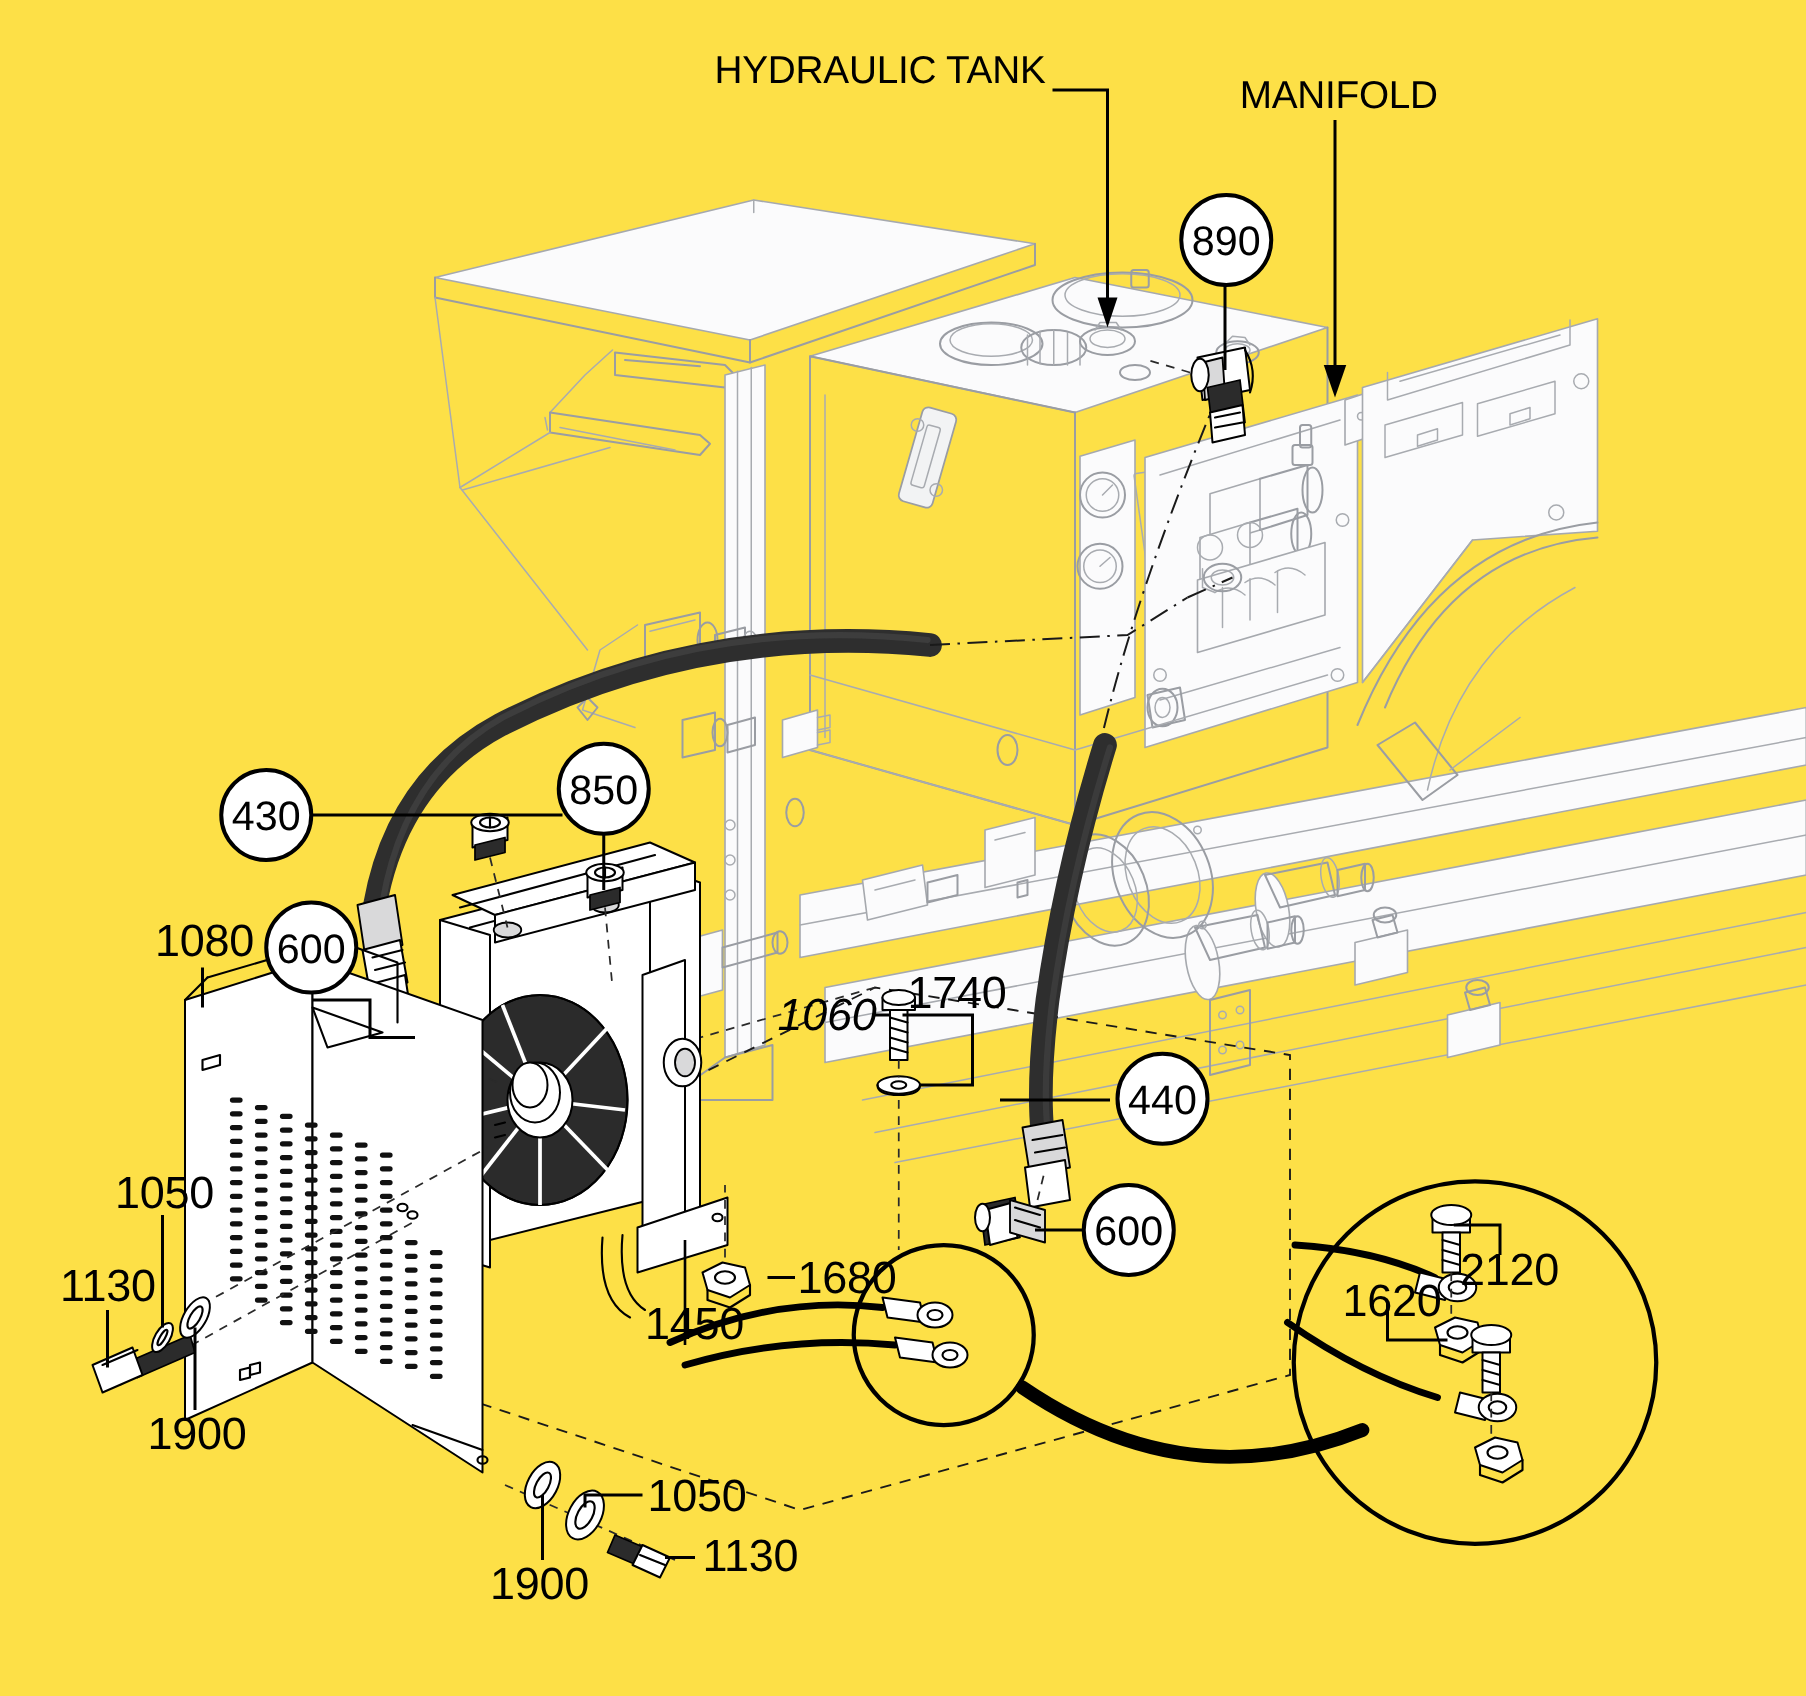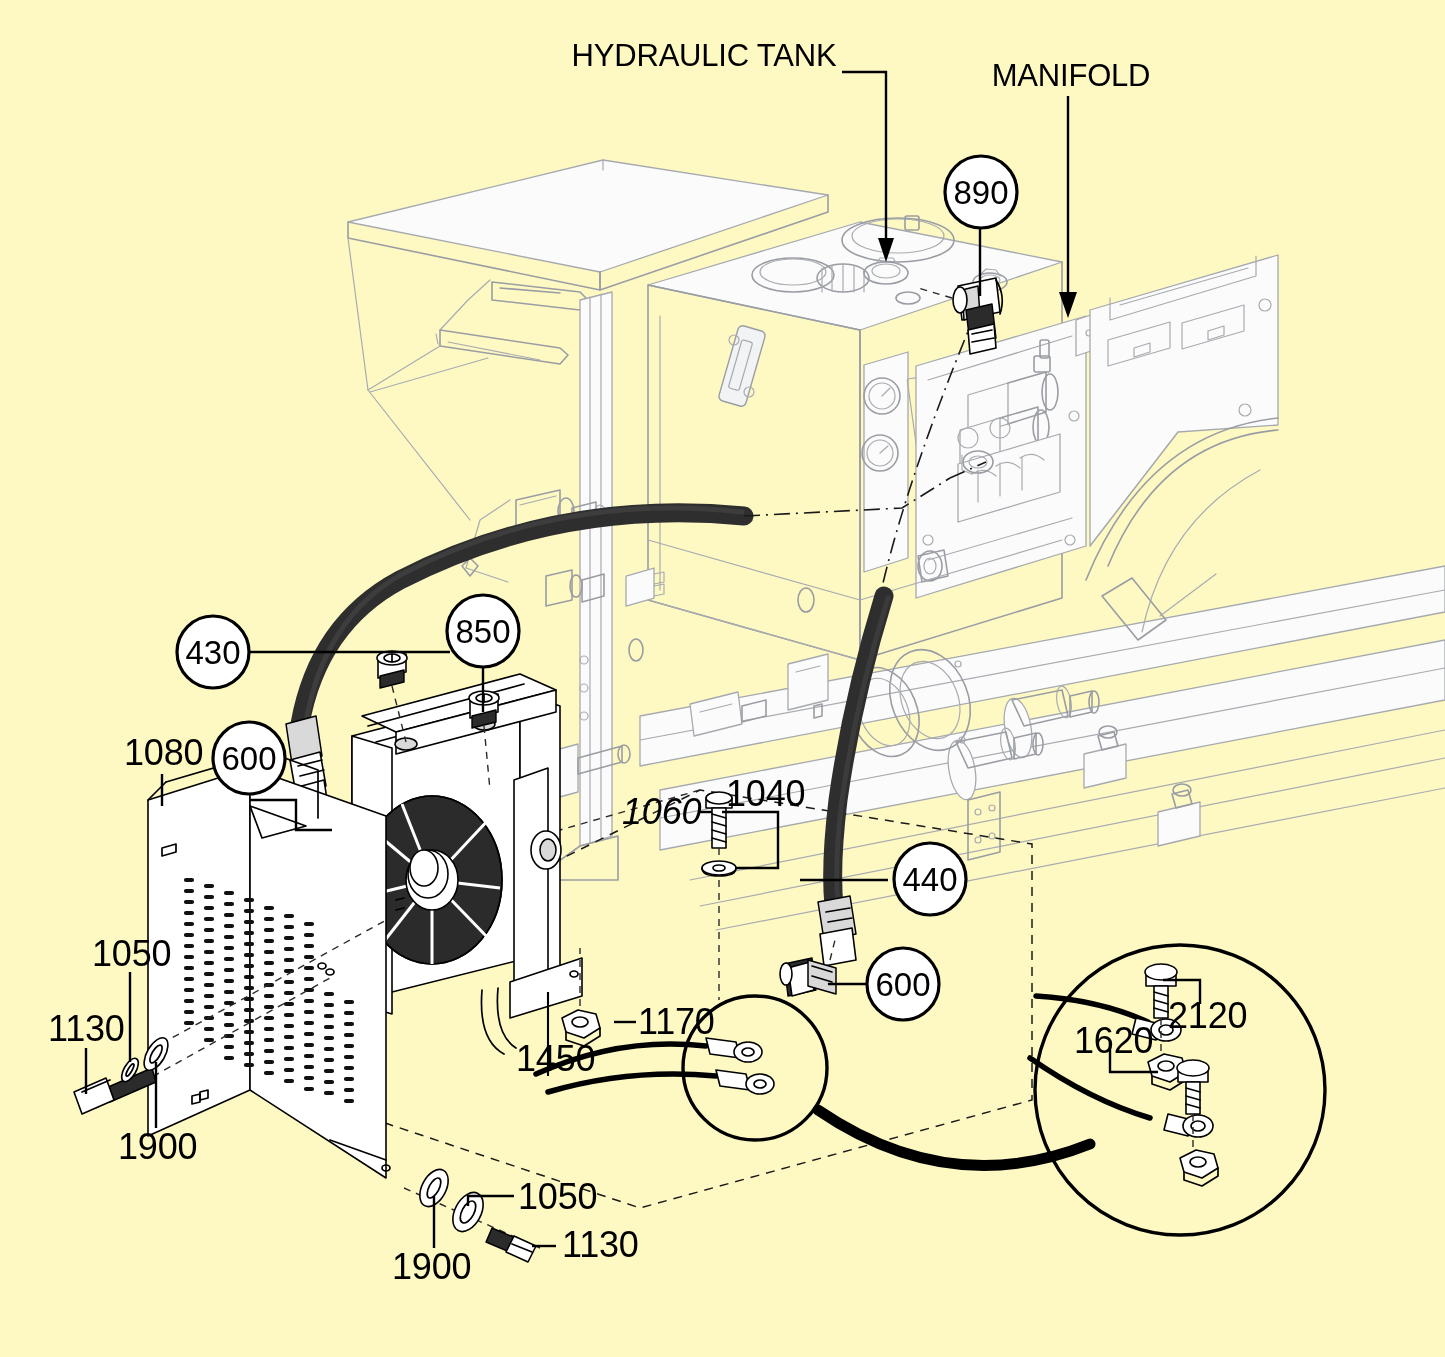--- a/index.html
+++ b/index.html
@@ -7,21 +7,21 @@
     padding: 0;
     background: #ffffff;
   }
   body {
     font-family: "Liberation Sans", sans-serif;
   }
   #diagram-root {
     position: relative;
     width: 1445px;
     height: 1357px;
-    background: #fef9c3;
+    background: #fde047;
     overflow: hidden;
   }
   #diagram-svg {
     position: absolute;
     left: 0;
     top: 0;
     width: 1445px;
     height: 1357px;
   }
   .machine-line {
@@ -692,23 +692,23 @@
   <div class="callout-label num-label" style="left:124px; top:734px;">1080</div>
 
   <div class="callout-label num-label" style="left:92px; top:935px;">1050</div>
 
   <div class="callout-label num-label" style="left:48px; top:1010px;">1130</div>
 
   <div class="callout-label num-label" style="left:118px; top:1128px;">1900</div>
 
   <div class="callout-label num-label" style="left:622px; top:793px;font-style:italic;">1060</div>
 
-  <div class="callout-label num-label" style="left:726px; top:775px;">1040</div>
-
-  <div class="callout-label num-label" style="left:638px; top:1003px;">1170</div>
+  <div class="callout-label num-label" style="left:726px; top:775px;">1740</div>
+
+  <div class="callout-label num-label" style="left:638px; top:1003px;">1680</div>
 
   <div class="callout-label num-label" style="left:516px; top:1040px;">1450</div>
 
   <div class="callout-label num-label" style="left:518px; top:1178px;">1050</div>
 
   <div class="callout-label num-label" style="left:562px; top:1226px;">1130</div>
 
   <div class="callout-label num-label" style="left:392px; top:1248px;">1900</div>
 
   <div class="callout-label num-label" style="left:1168px; top:997px;">2120</div>

